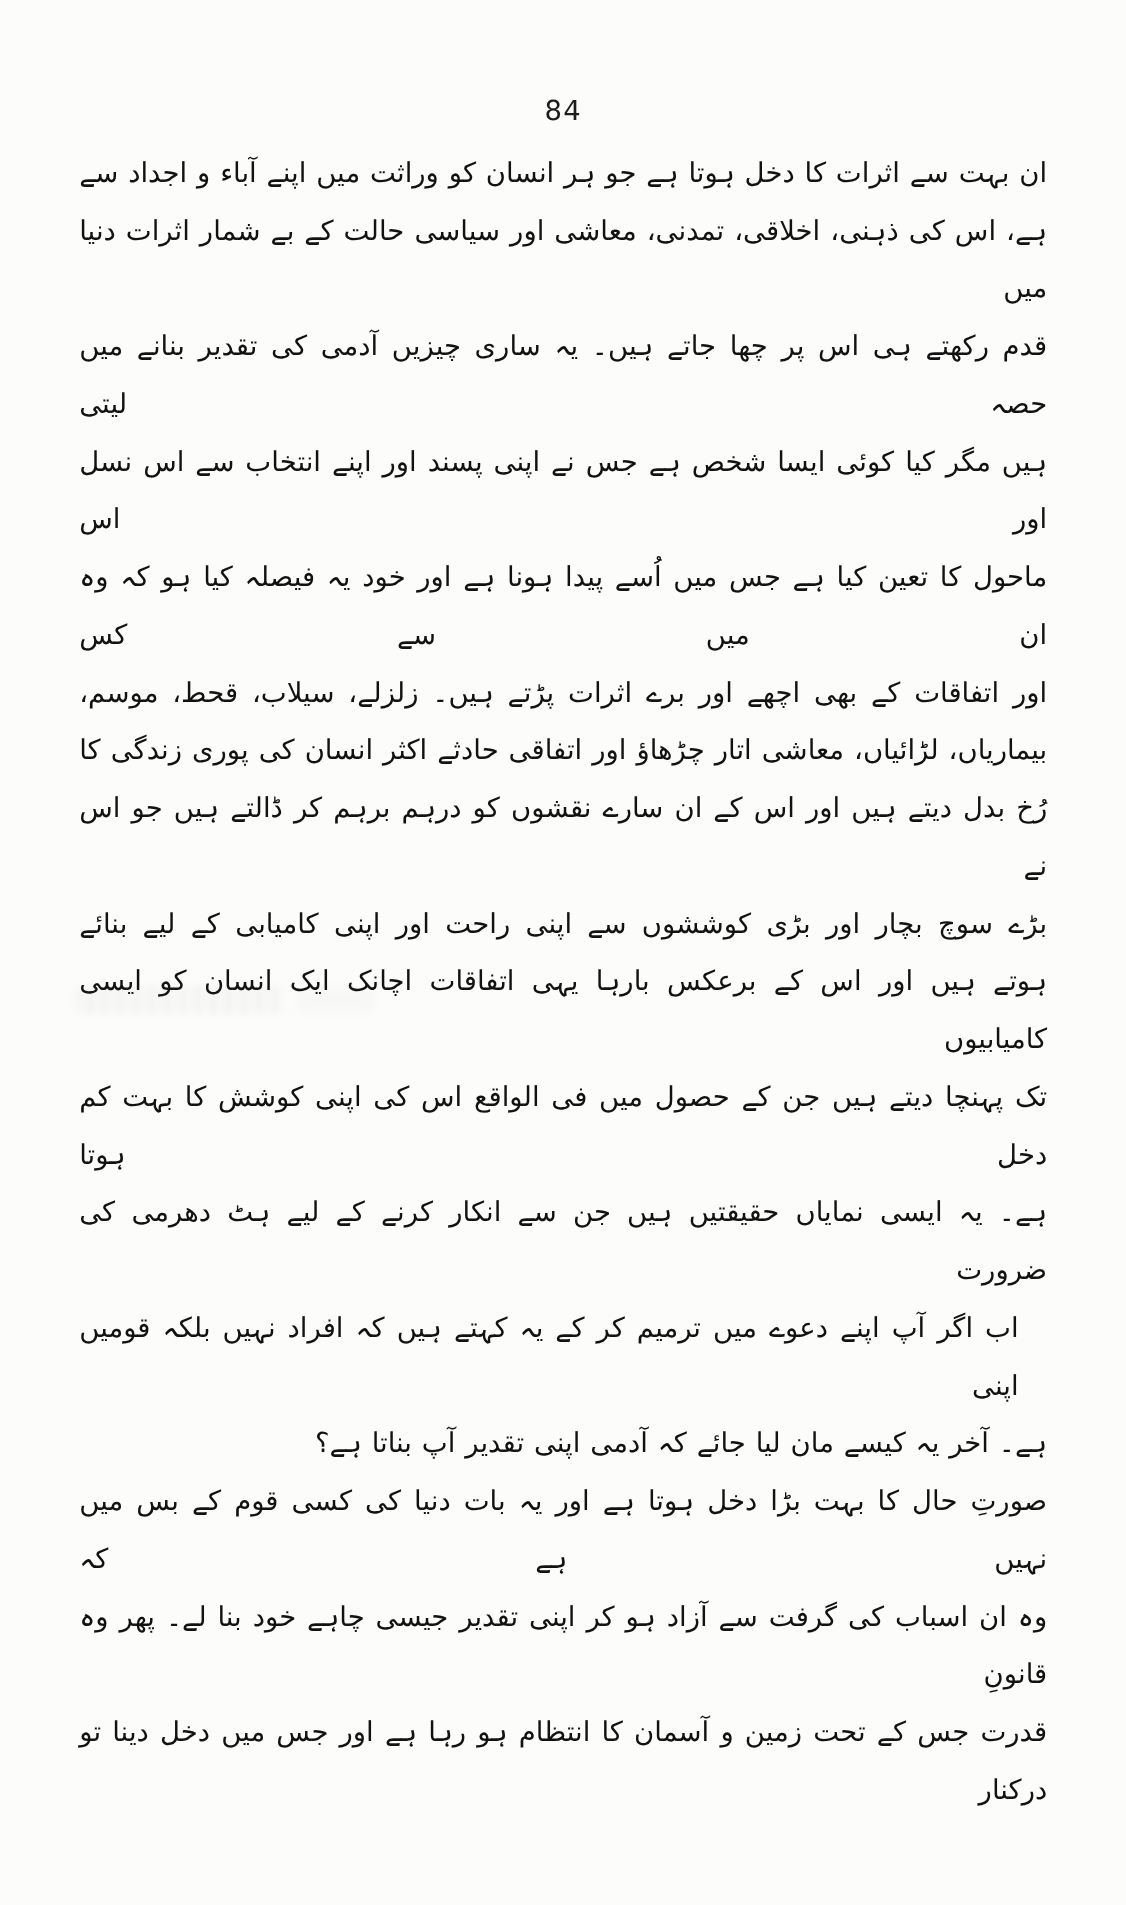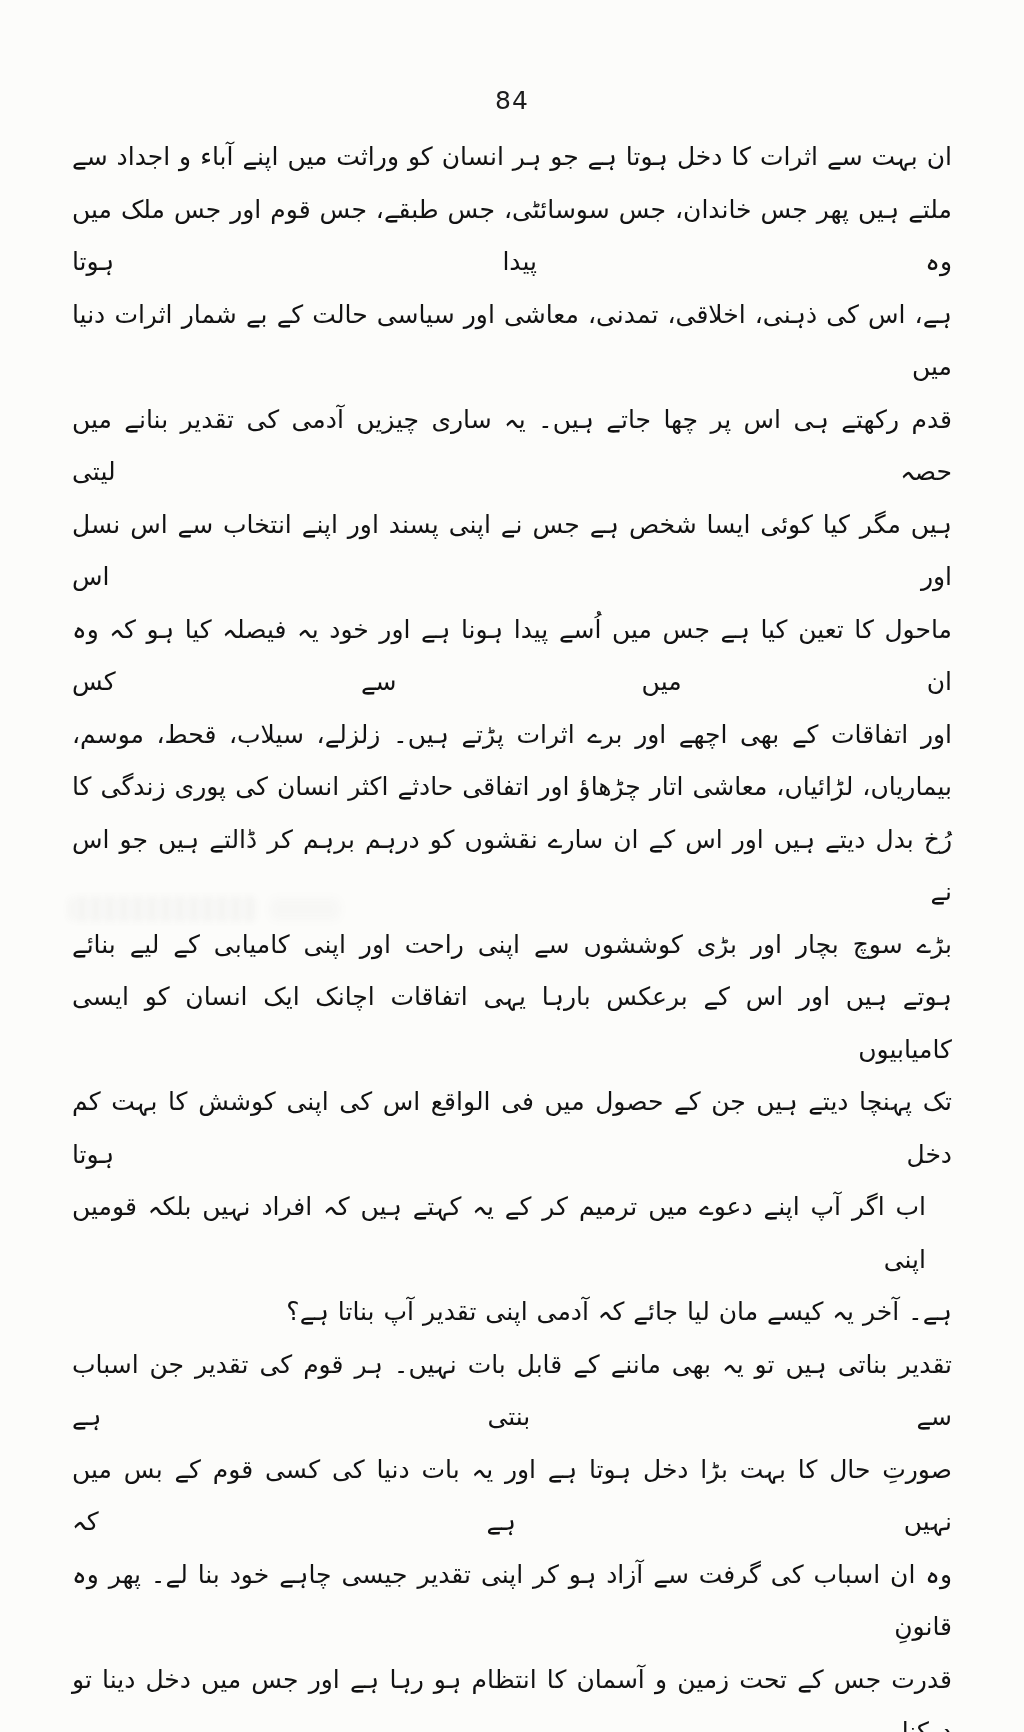--- a/index.html
+++ b/index.html
@@ -89,34 +89,33 @@
 </style>
 </head>
 <body>
 
 <div class="page">
 
   <div class="page-number">84</div>
 
   <div class="text-block">
     <p class="line">ان بہت سے اثرات کا دخل ہوتا ہے جو ہر انسان کو وراثت میں اپنے آباء و اجداد سے</p>
-    <p class="line">ملتے ہیں پھر جس خاندان، جس سوسائٹی، جس طبقے، جس قوم اور جس ملک میں وہ پیدا ہوتا</p>
     <p class="line">ہے، اس کی ذہنی، اخلاقی، تمدنی، معاشی اور سیاسی حالت کے بے شمار اثرات دنیا میں</p>
     <p class="line">قدم رکھتے ہی اس پر چھا جاتے ہیں۔ یہ ساری چیزیں آدمی کی تقدیر بنانے میں حصہ لیتی</p>
     <p class="line">ہیں مگر کیا کوئی ایسا شخص ہے جس نے اپنی پسند اور اپنے انتخاب سے اس نسل اور اس</p>
     <p class="line">ماحول کا تعین کیا ہے جس میں اُسے پیدا ہونا ہے اور خود یہ فیصلہ کیا ہو کہ وہ ان میں سے کس</p>
     <p class="line">اور اتفاقات کے بھی اچھے اور برے اثرات پڑتے ہیں۔ زلزلے، سیلاب، قحط، موسم،</p>
     <p class="line">بیماریاں، لڑائیاں، معاشی اتار چڑھاؤ اور اتفاقی حادثے اکثر انسان کی پوری زندگی کا</p>
     <p class="line">رُخ بدل دیتے ہیں اور اس کے ان سارے نقشوں کو درہم برہم کر ڈالتے ہیں جو اس نے</p>
     <p class="line">بڑے سوچ بچار اور بڑی کوششوں سے اپنی راحت اور اپنی کامیابی کے لیے بنائے</p>
     <p class="line">ہوتے ہیں اور اس کے برعکس بارہا یہی اتفاقات اچانک ایک انسان کو ایسی کامیابیوں</p>
     <p class="line">تک پہنچا دیتے ہیں جن کے حصول میں فی الواقع اس کی اپنی کوشش کا بہت کم دخل ہوتا</p>
+    <p class="line">ہے۔ یہ ایسی نمایاں حقیقتیں ہیں جن سے انکار کرنے کے لیے ہٹ دھرمی کی ضرورت</p>
     <p class="line para-start">اب اگر آپ اپنے دعوے میں ترمیم کر کے یہ کہتے ہیں کہ افراد نہیں بلکہ قومیں اپنی</p>
     <p class="line para-end">ہے۔ آخر یہ کیسے مان لیا جائے کہ آدمی اپنی تقدیر آپ بناتا ہے؟</p>
-    <p class="line">تقدیر بناتی ہیں تو یہ بھی ماننے کے قابل بات نہیں۔ ہر قوم کی تقدیر جن اسباب سے بنتی ہے</p>
     <p class="line">صورتِ حال کا بہت بڑا دخل ہوتا ہے اور یہ بات دنیا کی کسی قوم کے بس میں نہیں ہے کہ</p>
     <p class="line">وہ ان اسباب کی گرفت سے آزاد ہو کر اپنی تقدیر جیسی چاہے خود بنا لے۔ پھر وہ قانونِ</p>
     <p class="line">قدرت جس کے تحت زمین و آسمان کا انتظام ہو رہا ہے اور جس میں دخل دینا تو درکنار</p>
   </div>
 
   <div class="scan-smudge"></div>
   <div class="scan-smudge-2"></div>
 
 </div>
 

